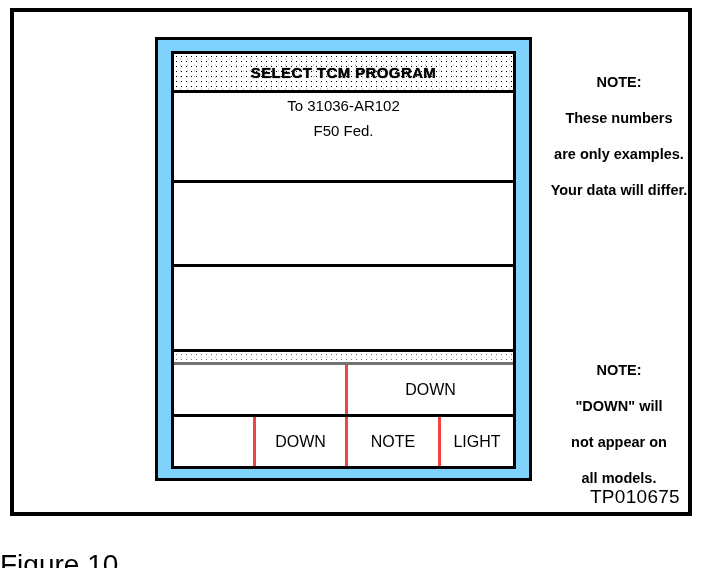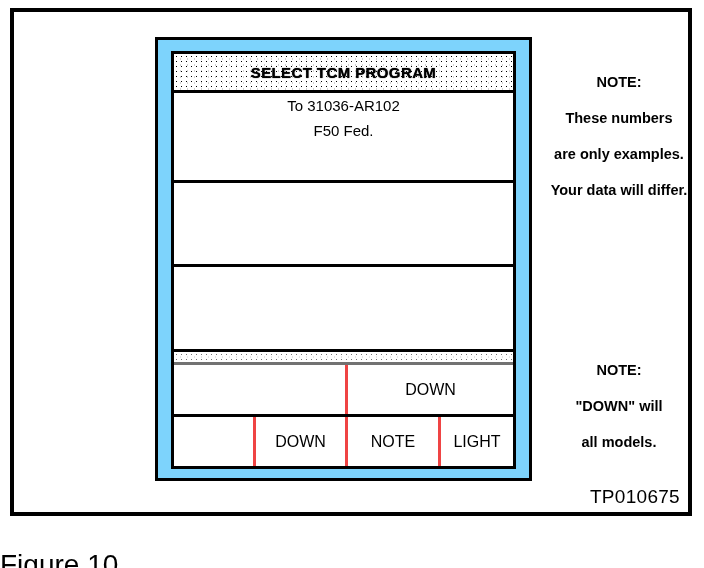--- a/index.html
+++ b/index.html
@@ -229,20 +229,21 @@
   <div id="note-block-1" class="note-block">
     <div class="note-line">NOTE:</div>
     <div class="note-line">These numbers</div>
     <div class="note-line">are only examples.</div>
     <div class="note-line">Your data will differ.</div>
   </div>
 
   <div id="note-block-2" class="note-block">
     <div class="note-line">NOTE:</div>
     <div class="note-line">"DOWN" will</div>
+    <div class="note-line">not appear on</div>
     <div class="note-line">all models.</div>
   </div>
 
   <div id="drawing-ref">TP010675</div>
 
 </div>
 
 <div id="figure-caption">Figure 10</div>
 
 </body></html>

